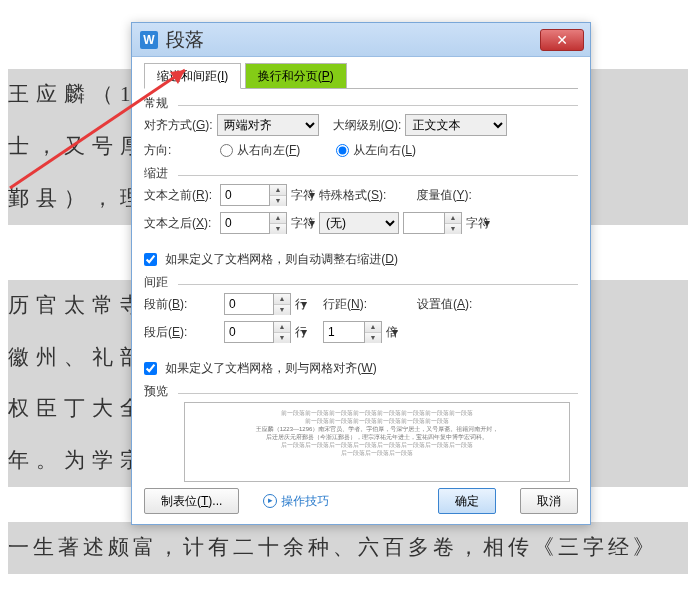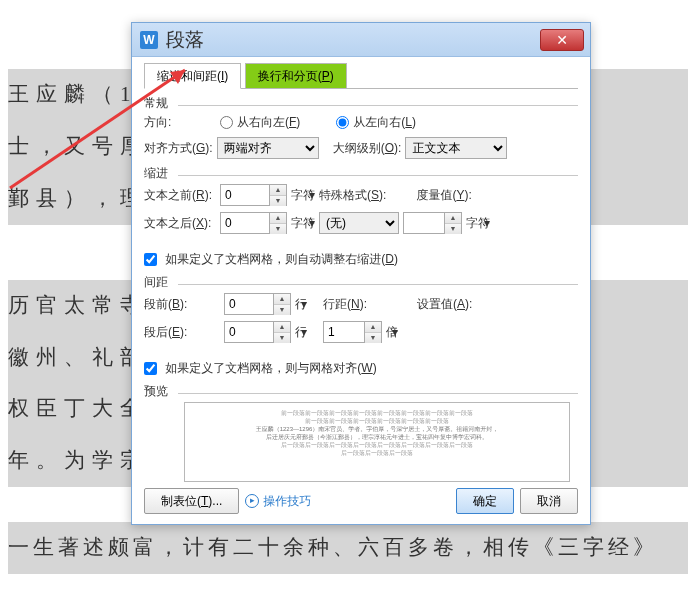--- a/index.html
+++ b/index.html
@@ -26,21 +26,21 @@
 .spin { display: inline-flex; align-items: center; }
 .spin input { width: 50px; height: 22px; border: 1px solid #aaa; padding: 0 4px; font-size: 12px; }
 .spin .arrows { width: 17px; height: 22px; border: 1px solid #aaa; border-left: none; display: flex; flex-direction: column; }
 .spin .arrows div { flex: 1; text-align: center; font-size: 7px; line-height: 10px; color: #555; cursor: pointer; background: linear-gradient(#f8f8f8,#e5e5e5); }
 .spin .arrows div:first-child { border-bottom: 1px solid #ccc; }
 .chk-row { margin: 17px 0 6px 0; }
 .chk-row input { vertical-align: middle; margin-right: 5px; }
 .preview { border: 1px solid #b8b8b8; height: 80px; margin: 6px 8px 4px 40px; padding: 6px 24px; overflow: hidden; }
 .pv-ln { height: 8px; font-size: 6px; color: #999; line-height: 9px; white-space: nowrap; text-align: center; }
 .pv-ln.dark { color: #777; font-size: 6px; }
-.bottom-row { display: flex; align-items: center; gap: 6px; }
+.bottom-row { display: flex; align-items: center; gap: 24px; }
 .btn { height: 26px; padding: 0 16px; border: 1px solid #999; background: linear-gradient(#fdfdfd,#e8e8e8); cursor: pointer; font-size: 12px; line-height: 24px; border-radius: 2px; }
 .btn.primary { border-color: #3a84d0; background: linear-gradient(#e9f3fe,#c3ddf7); }
 .link { color: #2a7bcc; cursor: pointer; font-size: 12px; display: flex; align-items: center; gap: 4px; }
 .link .qicon { width: 14px; height: 14px; border: 1.5px solid #2a7bcc; border-radius: 50%; font-size: 9px; text-align: center; line-height: 11px; color: #2a7bcc; }
 .arrow-annot { position: absolute; top: 60px; left: 0; width: 195px; height: 130px; pointer-events: none; z-index: 50; }
 .u { text-decoration: underline; }
 </style>
 </head>
 <body>
 
@@ -67,34 +67,34 @@
   <div class="dlg-body">
     <div class="tabs">
       <span class="tab active">缩进和间距(<span class="u">I</span>)</span>
       <span class="tab">换行和分页(<span class="u">P</span>)</span>
     </div>
 
     <div class="fieldset">
       <span class="fs-title">常规</span>
       <div class="fs-line"></div>
       <div class="row">
+        <span class="lbl">对齐方式(<span class="u">G</span>):</span>
+        <select style="width:102px"><option>两端对齐</option></select>
+        <span style="width:6px"></span>
+        <span class="lbl">大纲级别(<span class="u">O</span>):</span>
+        <select style="width:102px"><option>正文文本</option></select>
+      </div>
+      <div class="row">
         <span class="lbl" style="width:56px">方向:</span>
         <span style="width:12px"></span>
         <input type="radio" class="radio" style="">
         <span class="lbl">从右向左(<span class="u">F</span>)</span>
         <span style="width:28px"></span>
         <input type="radio" class="radio" checked="" style="">
         <span class="lbl">从左向右(<span class="u">L</span>)</span>
-      </div>
-      <div class="row">
-        <span class="lbl">对齐方式(<span class="u">G</span>):</span>
-        <select style="width:102px"><option>两端对齐</option></select>
-        <span style="width:6px"></span>
-        <span class="lbl">大纲级别(<span class="u">O</span>):</span>
-        <select style="width:102px"><option>正文文本</option></select>
       </div>
     </div>
 
     <div class="fieldset">
       <span class="fs-title">缩进</span>
       <div class="fs-line"></div>
       <div class="row">
         <span class="lbl" style="width:72px">文本之前(<span class="u">R</span>):</span>
         <span class="spin">
             <input value="0" style="">

